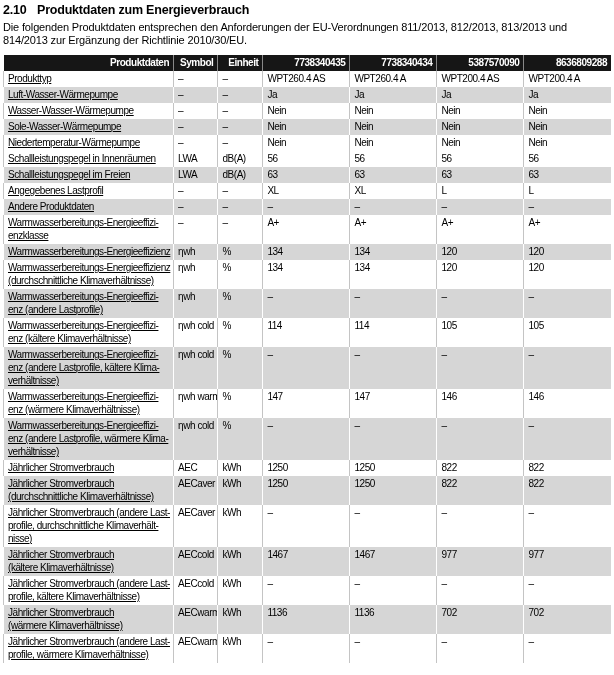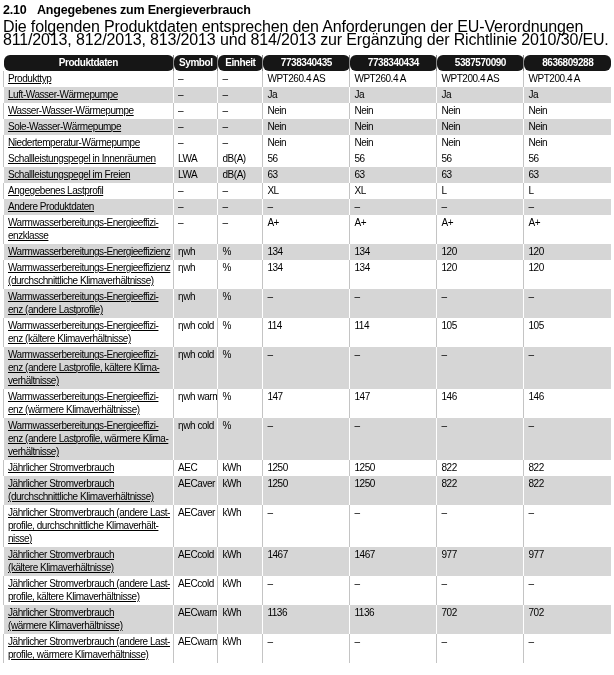--- a/index.html
+++ b/index.html
@@ -27,21 +27,21 @@
     font-weight:bold;
     font-size:12.5px;
     line-height:15px;
     letter-spacing:-0.2px;
     margin:1px 0 3px 0;
   }
   .doc-heading .sec-num{min-width:34px;}
 
   
   .intro{
-    font-size:16px;
+    font-size:11px;
     line-height:12.5px;
     letter-spacing:-0.15px;
     margin:0 0 9px 0;
   }
 
   
   table.product-table{
     width:100%;
     border-collapse:collapse;
     table-layout:fixed;
@@ -50,27 +50,26 @@
   }
   col.c-label{width:28%;}
   col.c-symbol{width:7.3%;}
   col.c-unit{width:7.4%;}
   col.c-val{width:14.325%;}
 
   thead th{
     background:var(--header-bg);
     color:#ffffff;
     font-weight:bold;
-    text-align:center;
+    text-align:right;
     padding:2px 4px 3px 4px;
     border-left:1px solid var(--divider-header);
     line-height:11px;
     white-space:nowrap;
     overflow:hidden;
-    border-radius:6px;
   }
   thead th:first-child{border-left:none;}
 
   tbody td{
     vertical-align:top;
     padding:1px 4px 2px 4px;
     line-height:13px;
     overflow:hidden;
   }
   tbody tr.even td{background:#ffffff;border-left:1px solid var(--divider-light);}
@@ -79,21 +78,21 @@
   td.cell-label{white-space:pre;}
   td.cell-symbol,td.cell-unit,td.cell-value{white-space:nowrap;}
 </style>
 </head>
 <body>
 
 <div class="page">
 
   <div class="doc-heading">
     <span class="sec-num">2.10</span>
-    <span>Angegebenes zum Energieverbrauch</span>
+    <span>Produktdaten zum Energieverbrauch</span>
   </div>
 
   <p class="intro">Die folgenden Produktdaten entsprechen den Anforderungen der EU-Verordnungen 811/2013, 812/2013, 813/2013 und 814/2013 zur Ergänzung der Richtlinie 2010/30/EU.</p>
 
   <table class="product-table">
     <colgroup>
       <col class="c-label">
         <col class="c-symbol">
         <col class="c-unit">
       <col class="c-val">

